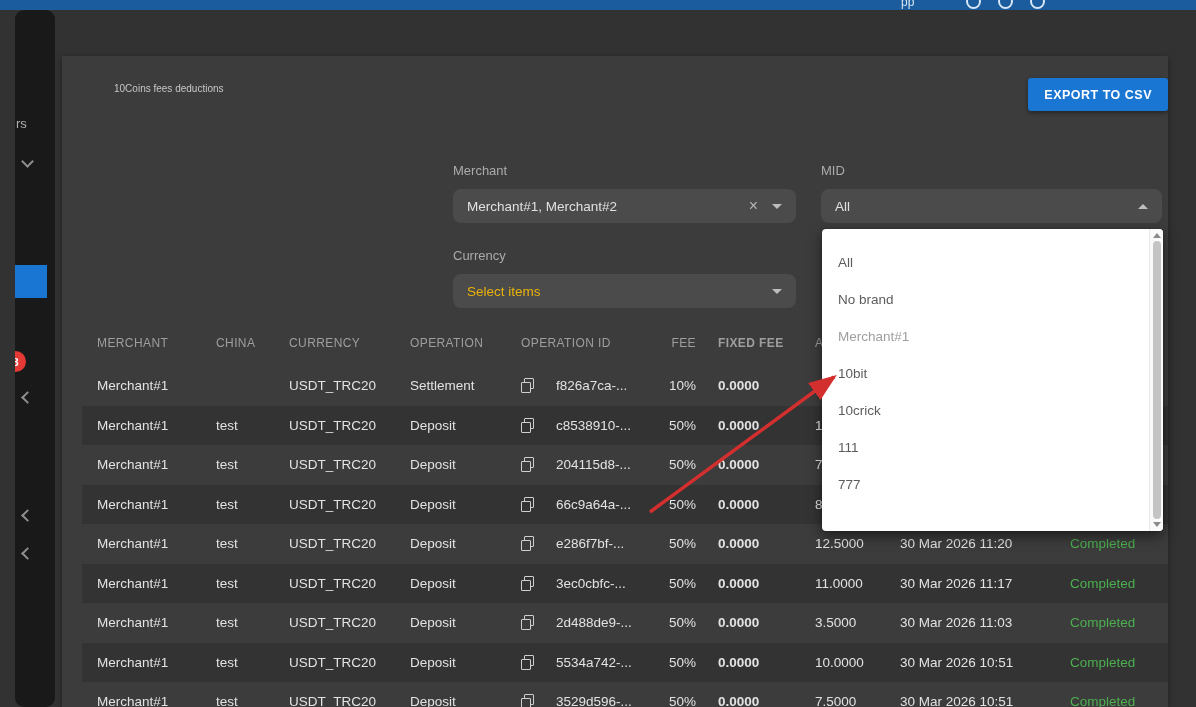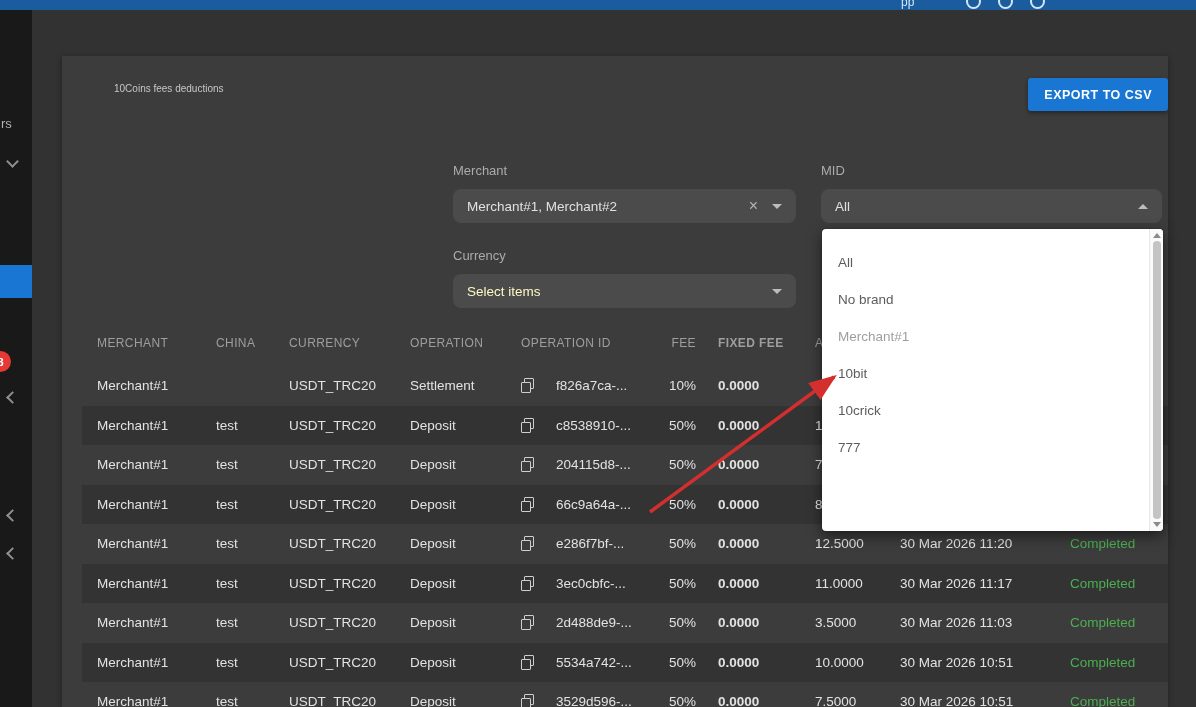--- a/index.html
+++ b/index.html
@@ -8,21 +8,21 @@
     background:#323232;
     font-family:"Liberation Sans", sans-serif;
     -webkit-font-smoothing:antialiased;
   }
   
   .topbar{position:absolute;left:0;top:0;width:1196px;height:10px;background:#1b5c9e;overflow:hidden;z-index:10;}
   .tb-frag{position:absolute;left:901px;top:-5px;font-size:12px;color:#d6e6f5;}
   .tb-circle{position:absolute;top:-6px;width:11px;height:11px;border:2px solid #d6e6f5;border-radius:50%;}
   .tb-c1{left:966px}.tb-c2{left:998px}.tb-c3{left:1030px}
   
-  .sidebar{position:absolute;left:0;top:10px;width:32px;height:697px;background:#191919;overflow:hidden;z-index:5;}
+  .sidebar{position:absolute;left:15px;top:10px;width:40px;height:697px;background:#191919;overflow:hidden;z-index:5;border-radius:9px;}
   .sb-frag{position:absolute;left:1px;top:106px;font-size:13px;color:#b0b0b0;}
   .chev{display:inline-block;width:7px;height:7px;border-right:2px solid #8f8f8f;border-bottom:2px solid #8f8f8f;}
   .chev.down{transform:rotate(45deg);}
   .chev.left{transform:rotate(135deg);}
   .sb-chev-down{position:absolute;left:8px;top:147px;}
   .sb-active{position:absolute;left:0;top:255px;width:32px;height:33px;background:#1976d2;}
   .sb-badge{position:absolute;left:-10px;top:341px;width:21px;height:21px;border-radius:50%;background:#e53935;color:#fff;
     font-size:11.5px;font-weight:bold;display:flex;align-items:center;justify-content:center;}
   .sb-l1{position:absolute;left:8px;top:383px;}
   .sb-l2{position:absolute;left:8px;top:501px;}
@@ -39,21 +39,21 @@
   .flabel{position:absolute;font-size:13px;color:#ababab;}
   .lb-merchant{left:391px;top:107px;}
   .lb-mid{left:759px;top:107px;}
   .lb-currency{left:391px;top:192px;}
   .select{position:absolute;height:34px;background:#4b4b4b;border-radius:8px;display:flex;align-items:center;
     padding:0 14px;box-sizing:border-box;cursor:pointer;}
   .sel-merchant{left:391px;top:133px;width:343px;}
   .sel-mid{left:759px;top:133px;width:341px;}
   .sel-currency{left:391px;top:218px;width:343px;}
   .sel-value{font-size:13.5px;color:#e0e0e0;flex:1;white-space:nowrap;overflow:hidden;}
-  .sel-placeholder{font-size:13.5px;color:#fef9c3;flex:1;}
+  .sel-placeholder{font-size:13.5px;color:#eab308;flex:1;}
   .sel-clear{font-size:16px;color:#b5b5b5;margin-right:14px;line-height:1;}
   .caret-down{width:0;height:0;border-left:5px solid transparent;border-right:5px solid transparent;border-top:5px solid #bdbdbd;}
   .caret-up{width:0;height:0;border-left:5px solid transparent;border-right:5px solid transparent;border-bottom:5px solid #bdbdbd;}
   
   .grid-cols{display:grid;grid-template-columns:119px 73px 121px 111px 130px 45px 119px 85px 170px 1fr;
     padding-left:15px;align-items:center;}
   .thead{position:absolute;left:20px;right:0;top:264px;height:46px;font-size:12px;color:#9e9e9e;letter-spacing:.4px;}
   .tbody{position:absolute;left:20px;right:0;top:310px;}
   .trow{height:39.5px;--rowbg:#3c3c3c;background:var(--rowbg);font-size:13.5px;color:#e2e2e2;}
   .trow.alt{--rowbg:#333333;}
@@ -274,20 +274,21 @@
     </div>
 </div>
 
 <div class="dropdown">
   <div class="dlist">
       <div class="ditem">All</div>
       <div class="ditem">No brand</div>
       <div class="ditem muted">Merchant#1</div>
       <div class="ditem">10bit</div>
       <div class="ditem">10crick</div>
+      <div class="ditem">111</div>
       <div class="ditem">777</div>
     </div>
   <div class="dscroll">
     <div class="darrow-up"></div>
     <div class="dthumb"></div>
     <div class="darrow-down"></div>
   </div>
 </div>
 
 <svg class="anno" viewBox="0 0 1196 707">

